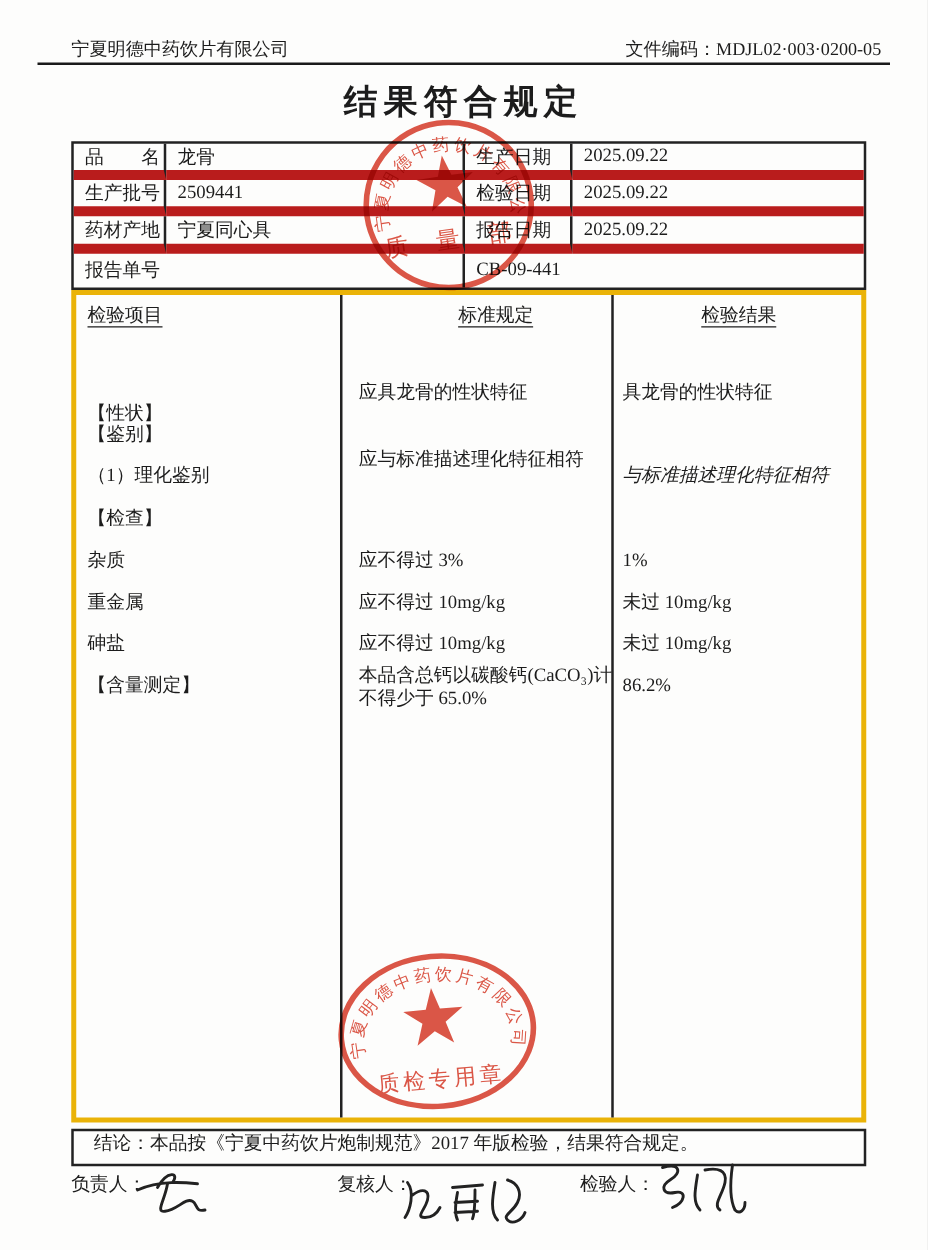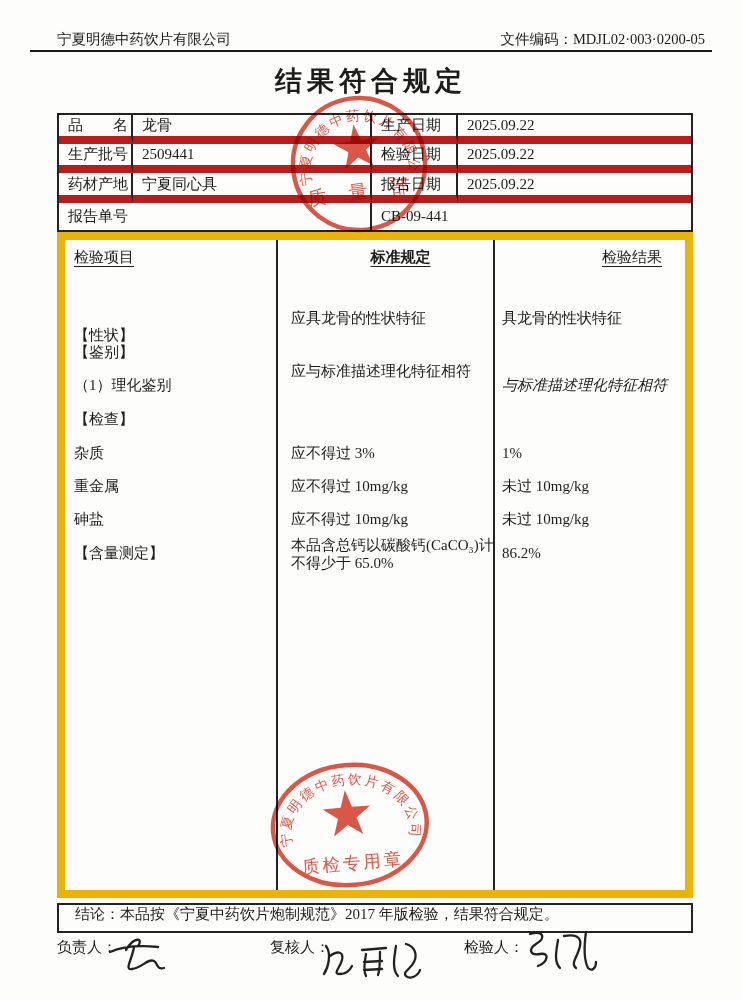--- a/index.html
+++ b/index.html
@@ -14,28 +14,28 @@
   .title{position:absolute; left:0; top:63px; width:742px; text-align:center; font-size:27px; font-weight:bold; letter-spacing:5px;}
   
   .info{position:absolute; left:57px; top:113px; width:636px; height:119px; display:grid;
         grid-template-columns:74px 239px 86px 1fr; grid-template-rows:29px 29px 30px 1fr;
         border:2px solid #222; box-sizing:border-box; font-size:15px;}
   .info .cell{display:flex; align-items:center; padding-left:9px; box-sizing:border-box; white-space:nowrap;}
   .br{border-right:2px solid #222;} .bb{border-bottom:8px solid #b91c1c;}
   .span2{grid-column:span 2;}
   .lbl-spread{letter-spacing:0;}
   
-  .insp{position:absolute; left:57px; top:232px; width:636px; height:666px; border:8px solid #eab308; box-sizing:border-box;}
+  .insp{position:absolute; left:57px; top:232px; width:636px; height:666px; border:4px solid #eab308; box-sizing:border-box;}
   .vline{position:absolute; top:0; bottom:0; width:2px; background:#222;}
   .v1{left:211px;} .v2{left:428px;}
   .insp .t{position:absolute; font-size:15px; line-height:18px; white-space:nowrap;}
   .insp .hd{text-decoration:underline; text-underline-offset:4px;}
   .c1{left:9px;} .c2{left:226px;} .c3{left:437px;}
-  .h2{left:211px; width:249px; text-align:center;font-weight:bold;}
-  .h3{left:428px; width:204px; text-align:center;margin-left:37px;}
+  .h2{left:211px; width:249px; text-align:center;}
+  .h3{left:428px; width:204px; text-align:center;}
   .wrap2{white-space:normal !important; width:203px; line-height:33.5px;}
   
   .concl{position:absolute; left:57px; top:903px; width:636px; height:30px; border:2px solid #222; box-sizing:border-box;
          display:flex; padding-left:16px; font-size:15px;}
   .sigrow{position:absolute; top:938px; left:0; width:742px; font-size:15px;}
   .siglbl{position:absolute; white-space:nowrap;}
   .sig{position:absolute;}
   .sig path{fill:none; stroke:#222; stroke-width:2.3; stroke-linecap:round; stroke-linejoin:round;}
   
   .stamp{position:absolute; mix-blend-mode:multiply; opacity:.88;}

